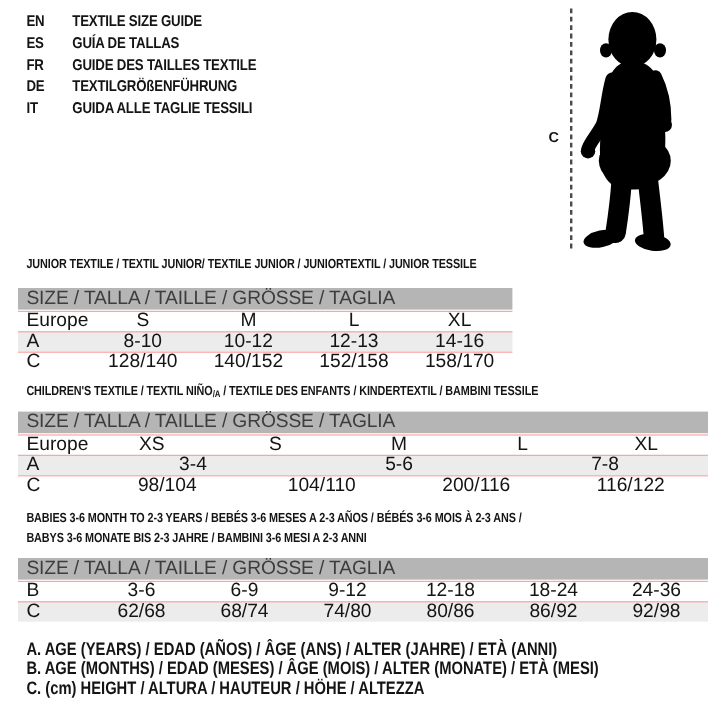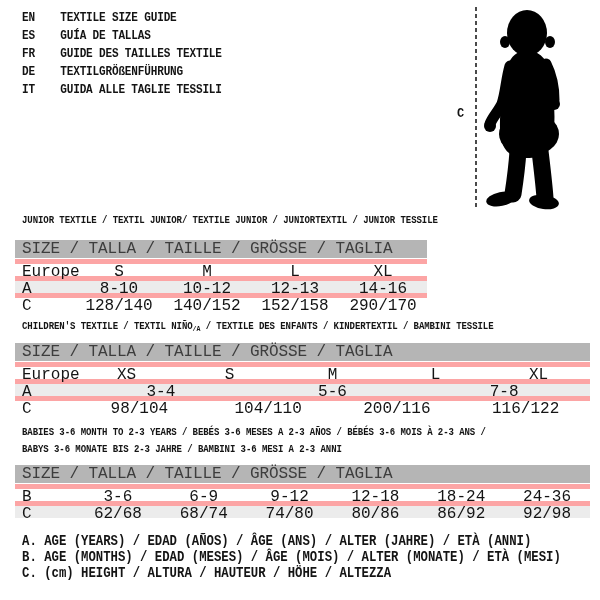--- a/index.html
+++ b/index.html
@@ -1,19 +1,19 @@
 <!DOCTYPE html>
 <html><head>
 <meta charset="utf-8">
 <title>Textile Size Guide</title>
 <style>
   html,body { margin:0; padding:0; background:#ffffff; }
   .page {
     position:relative; width:600px; height:600px; background:#ffffff;
-    font-family:Liberation Mono, monospace; color:#141414; overflow:hidden;
+    font-family:Liberation Sans, sans-serif; color:#141414; overflow:hidden;
   }
 
   
   .lang-list { position:absolute; left:22px; top:9px; }
   .lang-row {
     display:flex; height:18px; line-height:18px; font-weight:bold; font-size:13px;
     letter-spacing:-0.2px; white-space:nowrap;
     transform:scaleX(0.85); transform-origin:0 0;
   }
   .lang-code { width:45px; }
@@ -35,21 +35,21 @@
   
   .size-table { position:absolute; font-size:16px; }
   #junior-table   { left:15px; top:240px; width:412px; }
   #children-table { left:15px; top:343px; width:575px; }
   #babies-table   { left:15px; top:465px; width:575px; }
   .t-header {
     height:18px; line-height:18px; background:#b5b5b5; color:#3d3d3d;
     padding-left:7px; letter-spacing:-0.1px; box-sizing:border-box; margin-bottom:1px;
     white-space:nowrap;
   }
-  .t-row { display:flex; height:17px; line-height:16px; border-top:5px solid #fca5a5; box-sizing:border-box; }
+  .t-row { display:flex; height:17px; line-height:16px; border-top:1px solid #fca5a5; box-sizing:border-box; }
   .t-row.alt { background:#ececec; }
   .t-label { width:60px; padding-left:7px; box-sizing:border-box; }
   .t-cell { flex:1 1 0; text-align:center; }
 
   
   .notes { position:absolute; left:22px; top:534px; font-weight:bold; font-size:15px; }
   .note-line { line-height:16px; white-space:nowrap; transform:scaleX(0.82); transform-origin:0 0; }
 </style>
 </head>
 <body>
@@ -114,21 +114,21 @@
       <span class="t-cell">8-10</span>
       <span class="t-cell">10-12</span>
       <span class="t-cell">12-13</span>
       <span class="t-cell">14-16</span>
     </div>
     <div class="t-row">
       <span class="t-label">C</span>
       <span class="t-cell">128/140</span>
       <span class="t-cell">140/152</span>
       <span class="t-cell">152/158</span>
-      <span class="t-cell">290/170</span>
+      <span class="t-cell">158/170</span>
     </div>
   </div>
 
   <div id="children-title" class="sec-title">
     <span>CHILDREN'S TEXTILE / TEXTIL NIÑO</span><span class="sub">/A</span><span> / TEXTILE DES ENFANTS / KINDERTEXTIL / BAMBINI TESSILE</span>
   </div>
   <div id="children-table" class="size-table">
     <div class="t-header">SIZE / TALLA / TAILLE / GRÖSSE / TAGLIA</div>
     <div class="t-row">
       <span class="t-label">Europe</span>

